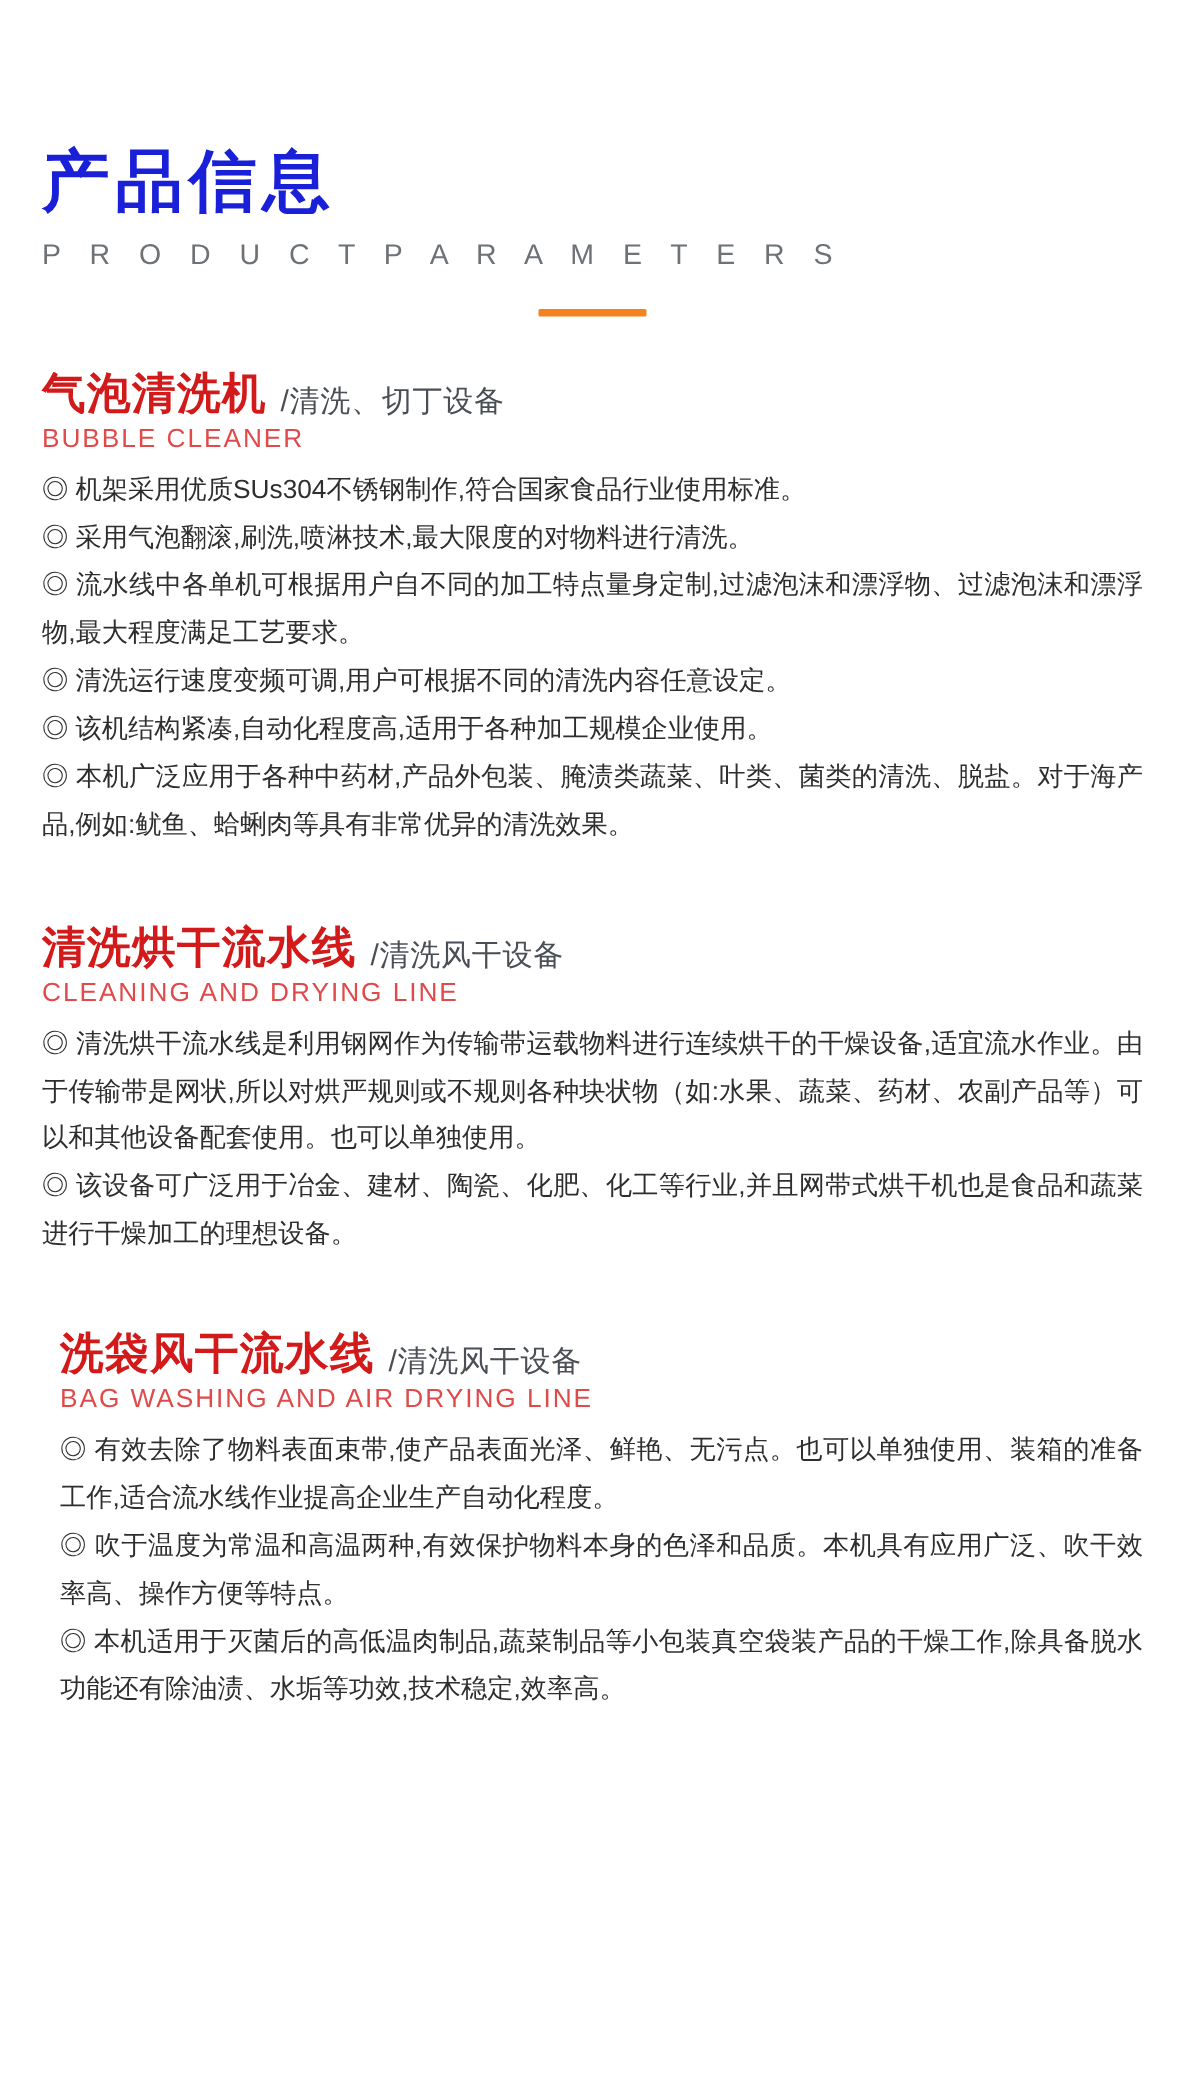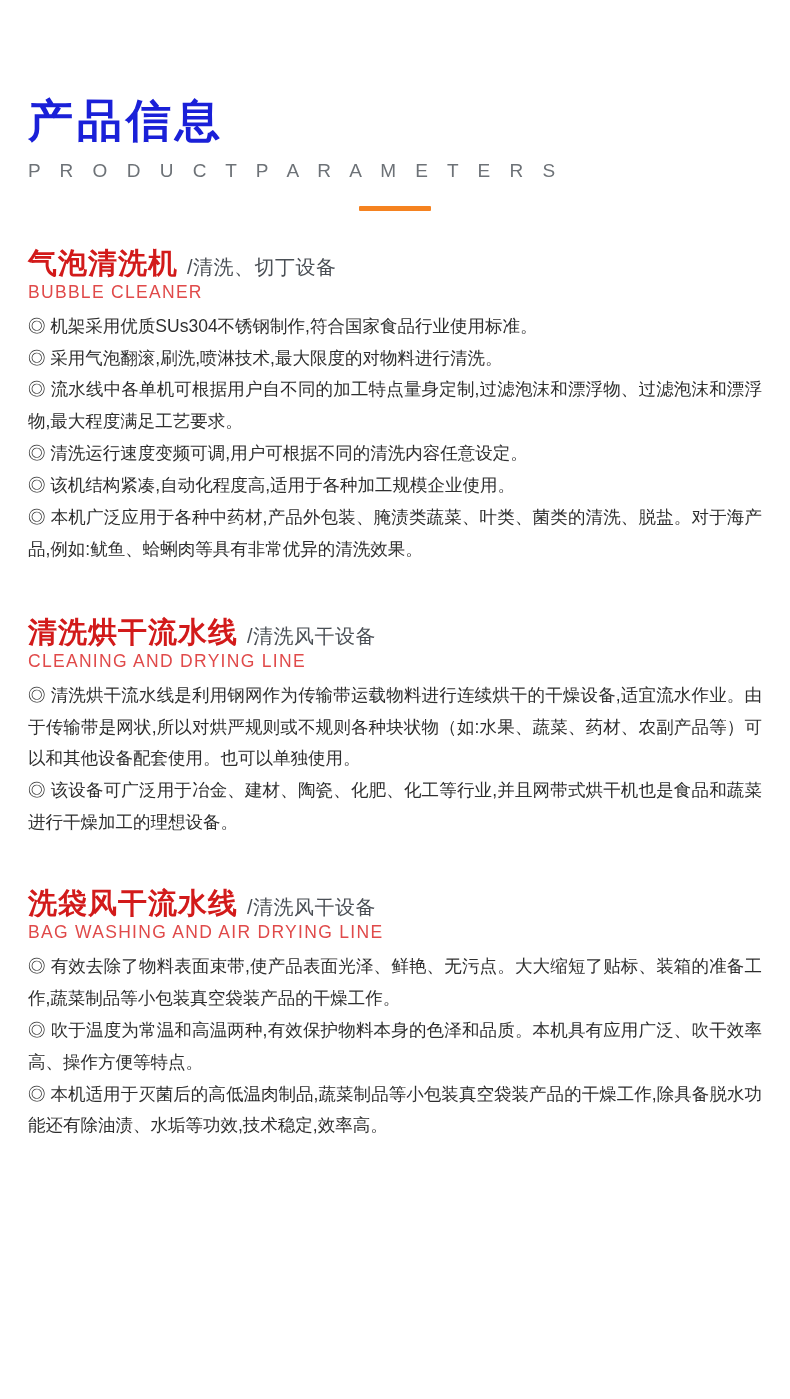--- a/index.html
+++ b/index.html
@@ -91,21 +91,21 @@
     color: #2e2e2e;
     text-align: justify;
   }
 
   
   .sec-bubble .bullets { margin-top: 8px; }
   .sec-drying .bullets { margin-top: 8px; }
   .sec-bag .bullets { margin-top: 8px; }
 
   .sec-drying { margin-top: 48px; }
-  .sec-bag { margin-top: 46px; }
+  .sec-bag { margin-top: 46px; margin-left: 12px; }
 </style>
 </head>
 <body>
 
 <div class="page">
 
   <div class="header">
     <div class="header-title">产品信息</div>
     <div class="header-subtitle">P R O D U C T   P A R A M E T E R S</div>
     <div class="header-rule"></div>
@@ -139,19 +139,19 @@
     </div>
   </div>
 
   <div class="section sec-bag">
     <div class="sec-head">
       <span class="sec-title-cn">洗袋风干流水线</span>
       <span class="sec-title-sub">/清洗风干设备</span>
     </div>
     <div class="sec-title-en">BAG WASHING AND AIR DRYING LINE</div>
     <div class="bullets">
-      <div class="bullet">◎  有效去除了物料表面束带,使产品表面光泽、鲜艳、无污点。大大缩短了贴标、装箱的准备工作,蔬菜制品等小包装真空袋装产品的干燥工作。</div>
+      <div class="bullet">◎  有效去除了物料表面束带,使产品表面光泽、鲜艳、无污点。也可以单独使用、装箱的准备工作,适合流水线作业提高企业生产自动化程度。</div>
       <div class="bullet">◎  吹于温度为常温和高温两种,有效保护物料本身的色泽和品质。本机具有应用广泛、吹干效率高、操作方便等特点。</div>
       <div class="bullet">◎  本机适用于灭菌后的高低温肉制品,蔬菜制品等小包装真空袋装产品的干燥工作,除具备脱水功能还有除油渍、水垢等功效,技术稳定,效率高。</div>
     </div>
   </div>
 
 </div>
 
 </body></html>

